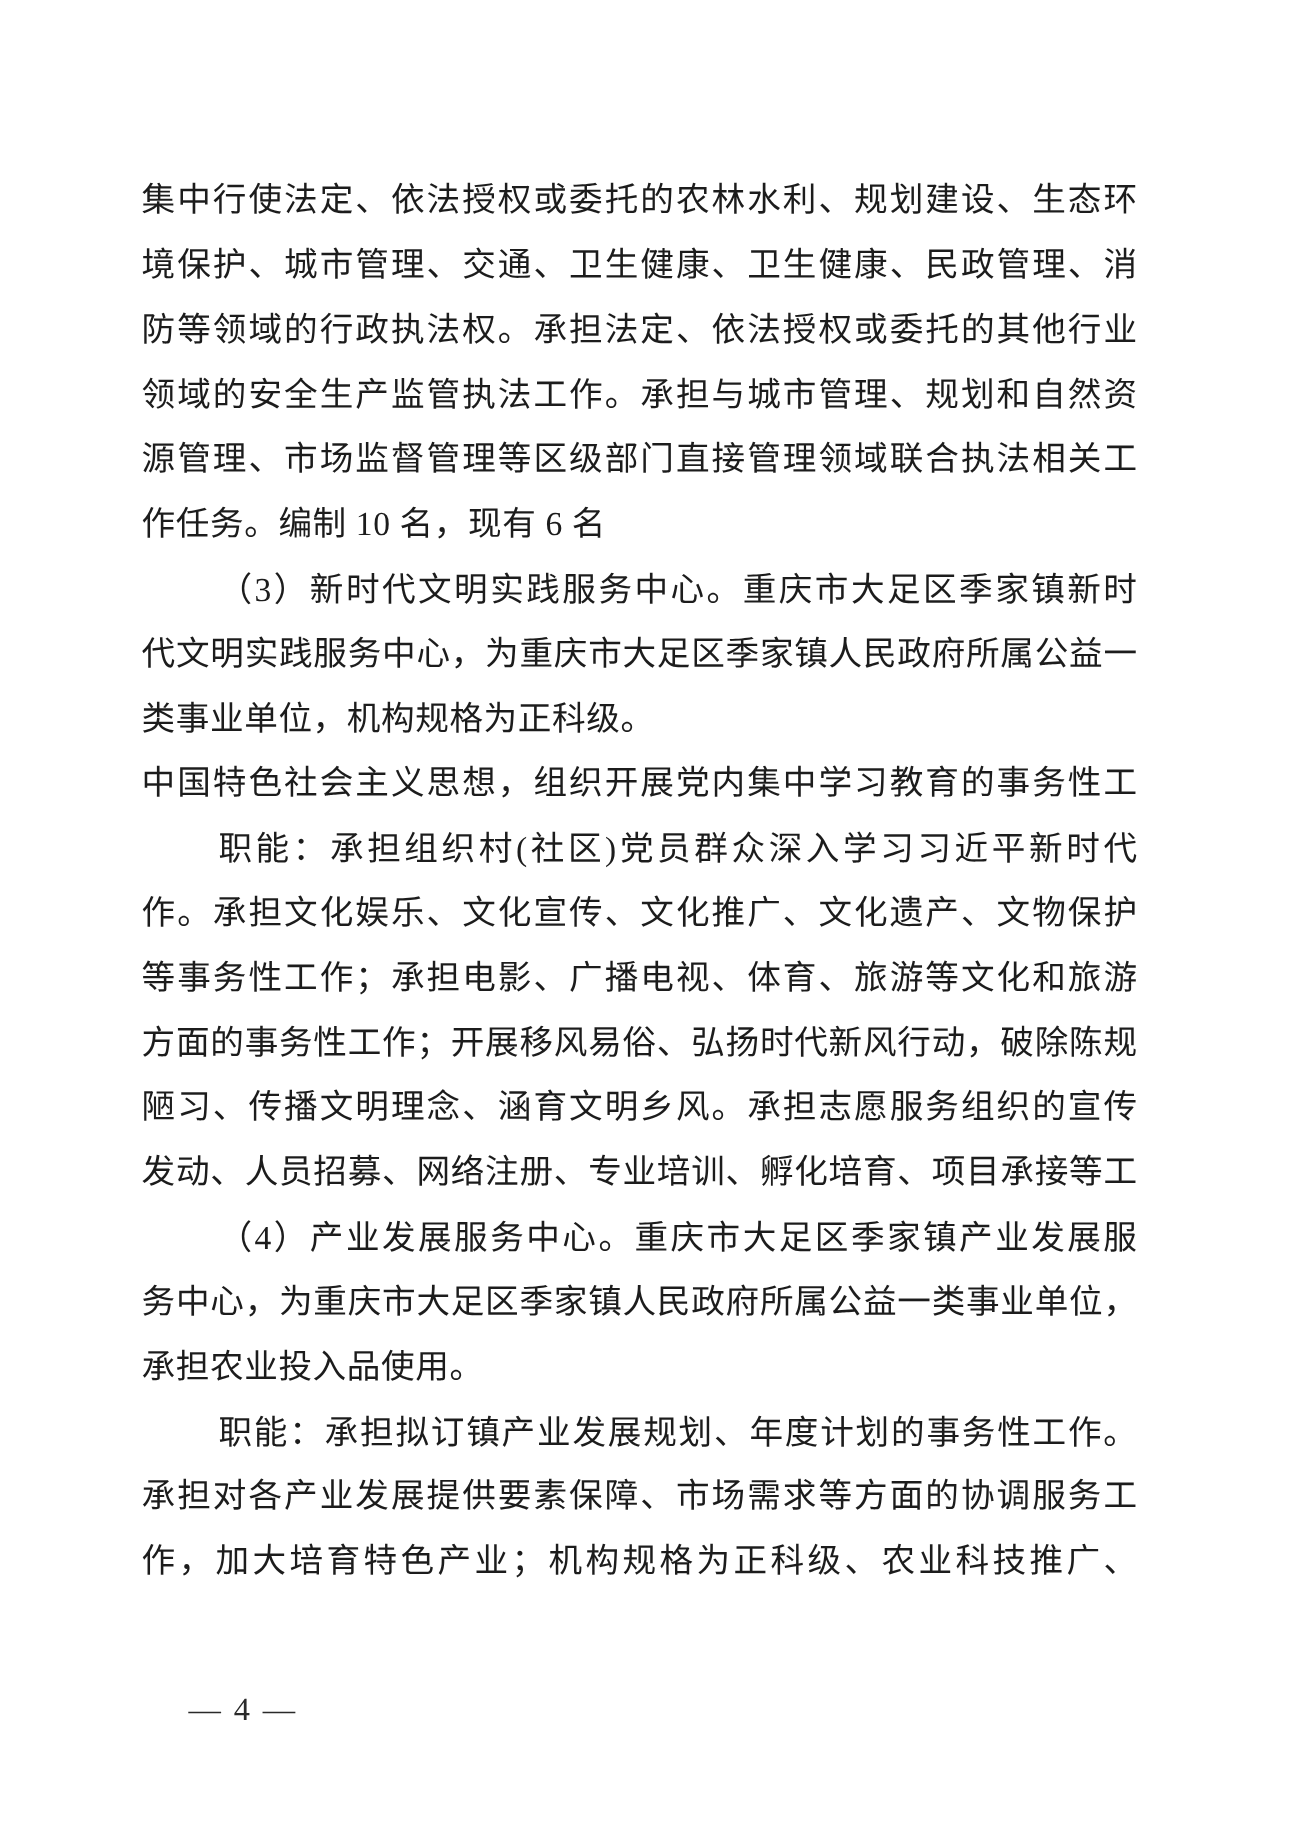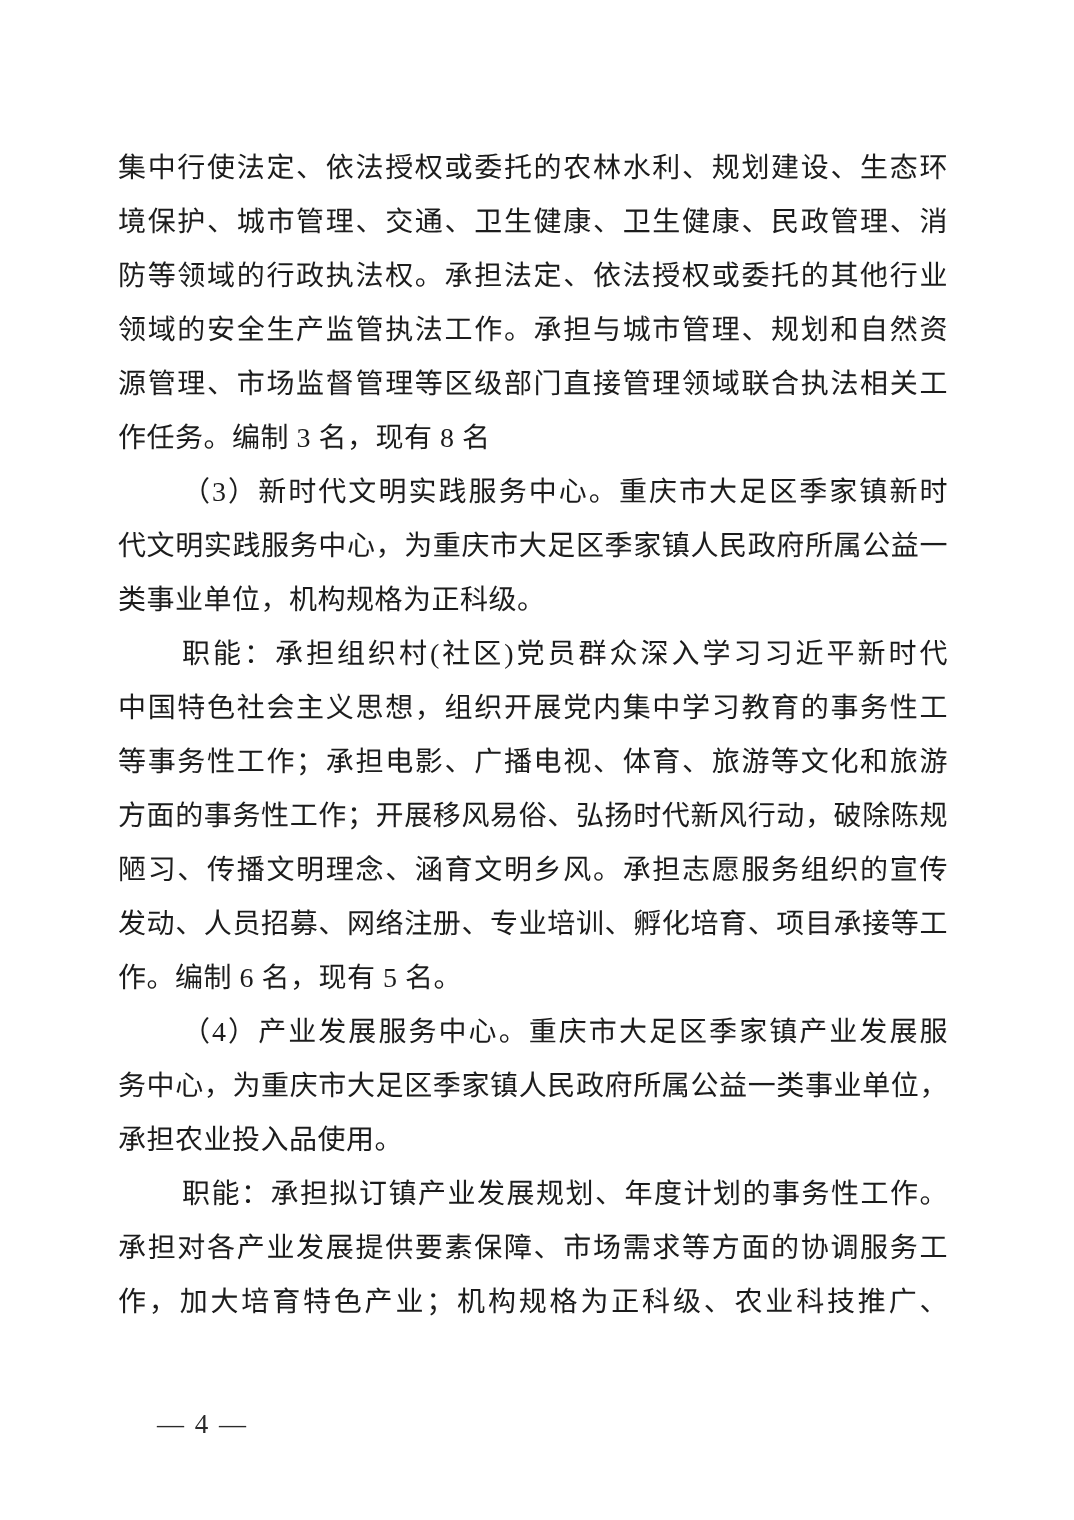--- a/index.html
+++ b/index.html
@@ -50,33 +50,33 @@
 <body>
 
 <div class="page">
   <div class="content">
 
     <div class="ln">集中行使法定、依法授权或委托的农林水利、规划建设、生态环</div>
     <div class="ln">境保护、城市管理、交通、卫生健康、卫生健康、民政管理、消</div>
     <div class="ln">防等领域的行政执法权。承担法定、依法授权或委托的其他行业</div>
     <div class="ln">领域的安全生产监管执法工作。承担与城市管理、规划和自然资</div>
     <div class="ln">源管理、市场监督管理等区级部门直接管理领域联合执法相关工</div>
-    <div class="ln end">作任务。编制 3 名，现有 8 名</div>
+    <div class="ln end">作任务。编制 10 名，现有 6 名</div>
 
     <div class="ln ind"><span>（3）</span><span class="b">新时代文明实践服务中心。</span><span>重庆市大足区季家镇新时</span></div>
     <div class="ln">代文明实践服务中心，为重庆市大足区季家镇人民政府所属公益一</div>
     <div class="ln end">类事业单位，机构规格为正科级。</div>
 
+    <div class="ln">中国特色社会主义思想，组织开展党内集中学习教育的事务性工</div>
     <div class="ln ind"><span class="b">职能：</span><span>承担组织村(社区)党员群众深入学习习近平新时代</span></div>
-    <div class="ln">中国特色社会主义思想，组织开展党内集中学习教育的事务性工</div>
+    <div class="ln">作。承担文化娱乐、文化宣传、文化推广、文化遗产、文物保护</div>
     <div class="ln">等事务性工作；承担电影、广播电视、体育、旅游等文化和旅游</div>
     <div class="ln">方面的事务性工作；开展移风易俗、弘扬时代新风行动，破除陈规</div>
     <div class="ln">陋习、传播文明理念、涵育文明乡风。承担志愿服务组织的宣传</div>
     <div class="ln">发动、人员招募、网络注册、专业培训、孵化培育、项目承接等工</div>
-    <div class="ln end">作。编制 6 名，现有 5 名。</div>
 
     <div class="ln ind"><span>（4）</span><span class="b">产业发展服务中心。</span><span>重庆市大足区季家镇产业发展服</span></div>
     <div class="ln">务中心，为重庆市大足区季家镇人民政府所属公益一类事业单位，</div>
     <div class="ln end">承担农业投入品使用。</div>
 
     <div class="ln ind"><span class="b">职能：</span><span>承担拟订镇产业发展规划、年度计划的事务性工作。</span></div>
     <div class="ln">承担对各产业发展提供要素保障、市场需求等方面的协调服务工</div>
     <div class="ln">作，加大培育特色产业；机构规格为正科级、农业科技推广、</div>
 
   </div>

